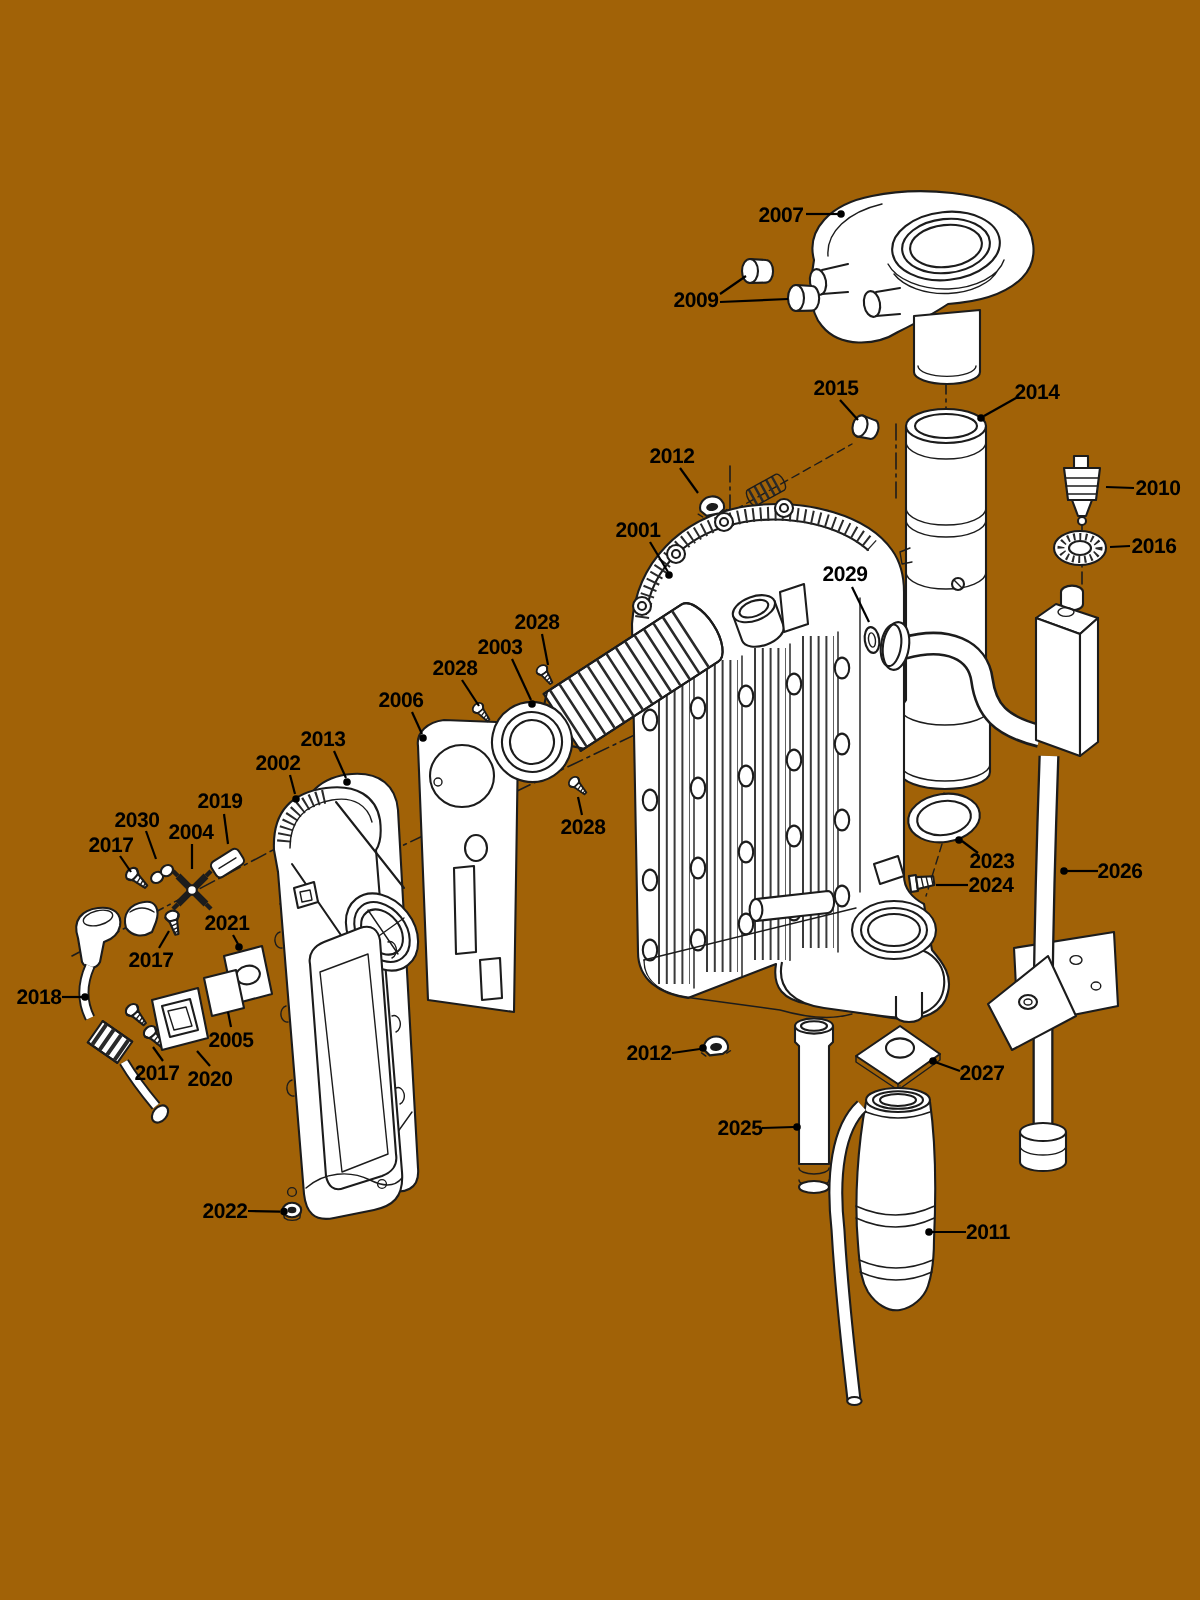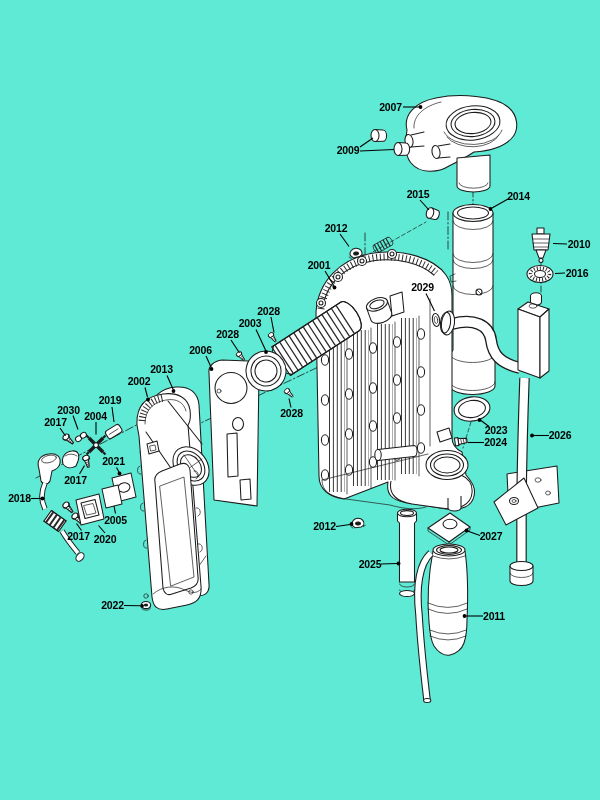--- a/index.html
+++ b/index.html
@@ -1,16 +1,16 @@
 <!DOCTYPE html>
 <html><head>
 <meta charset="utf-8">
 <style>
   html,body{margin:0;padding:0;background:#ffffff;}
-  .stage{position:relative;width:600px;height:800px;background:#5eead4;overflow:hidden;
+  .stage{position:relative;width:600px;height:800px;background:#a16207;overflow:hidden;
          font-family:"Liberation Sans","DejaVu Sans",sans-serif;}
   svg{display:block}
   .ln{fill:none;stroke:#1c1c1c;stroke-width:1.05;stroke-linejoin:round;stroke-linecap:round;}
   .fw{fill:#ffffff;stroke:#1c1c1c;stroke-width:1.05;stroke-linejoin:round;}
   .thin{stroke-width:0.7;}
   .dash{stroke-dasharray:4 2.5;}
   .ddot{stroke-dasharray:8 2.5 1.5 2.5;stroke-width:0.8;}
   .lead{stroke:#000000;stroke-width:1.1;fill:none;}
   .dot{fill:#000000;stroke:none;}
   .lbl{font-family:"Liberation Sans","DejaVu Sans",sans-serif;font-weight:700;font-size:10.5px;

